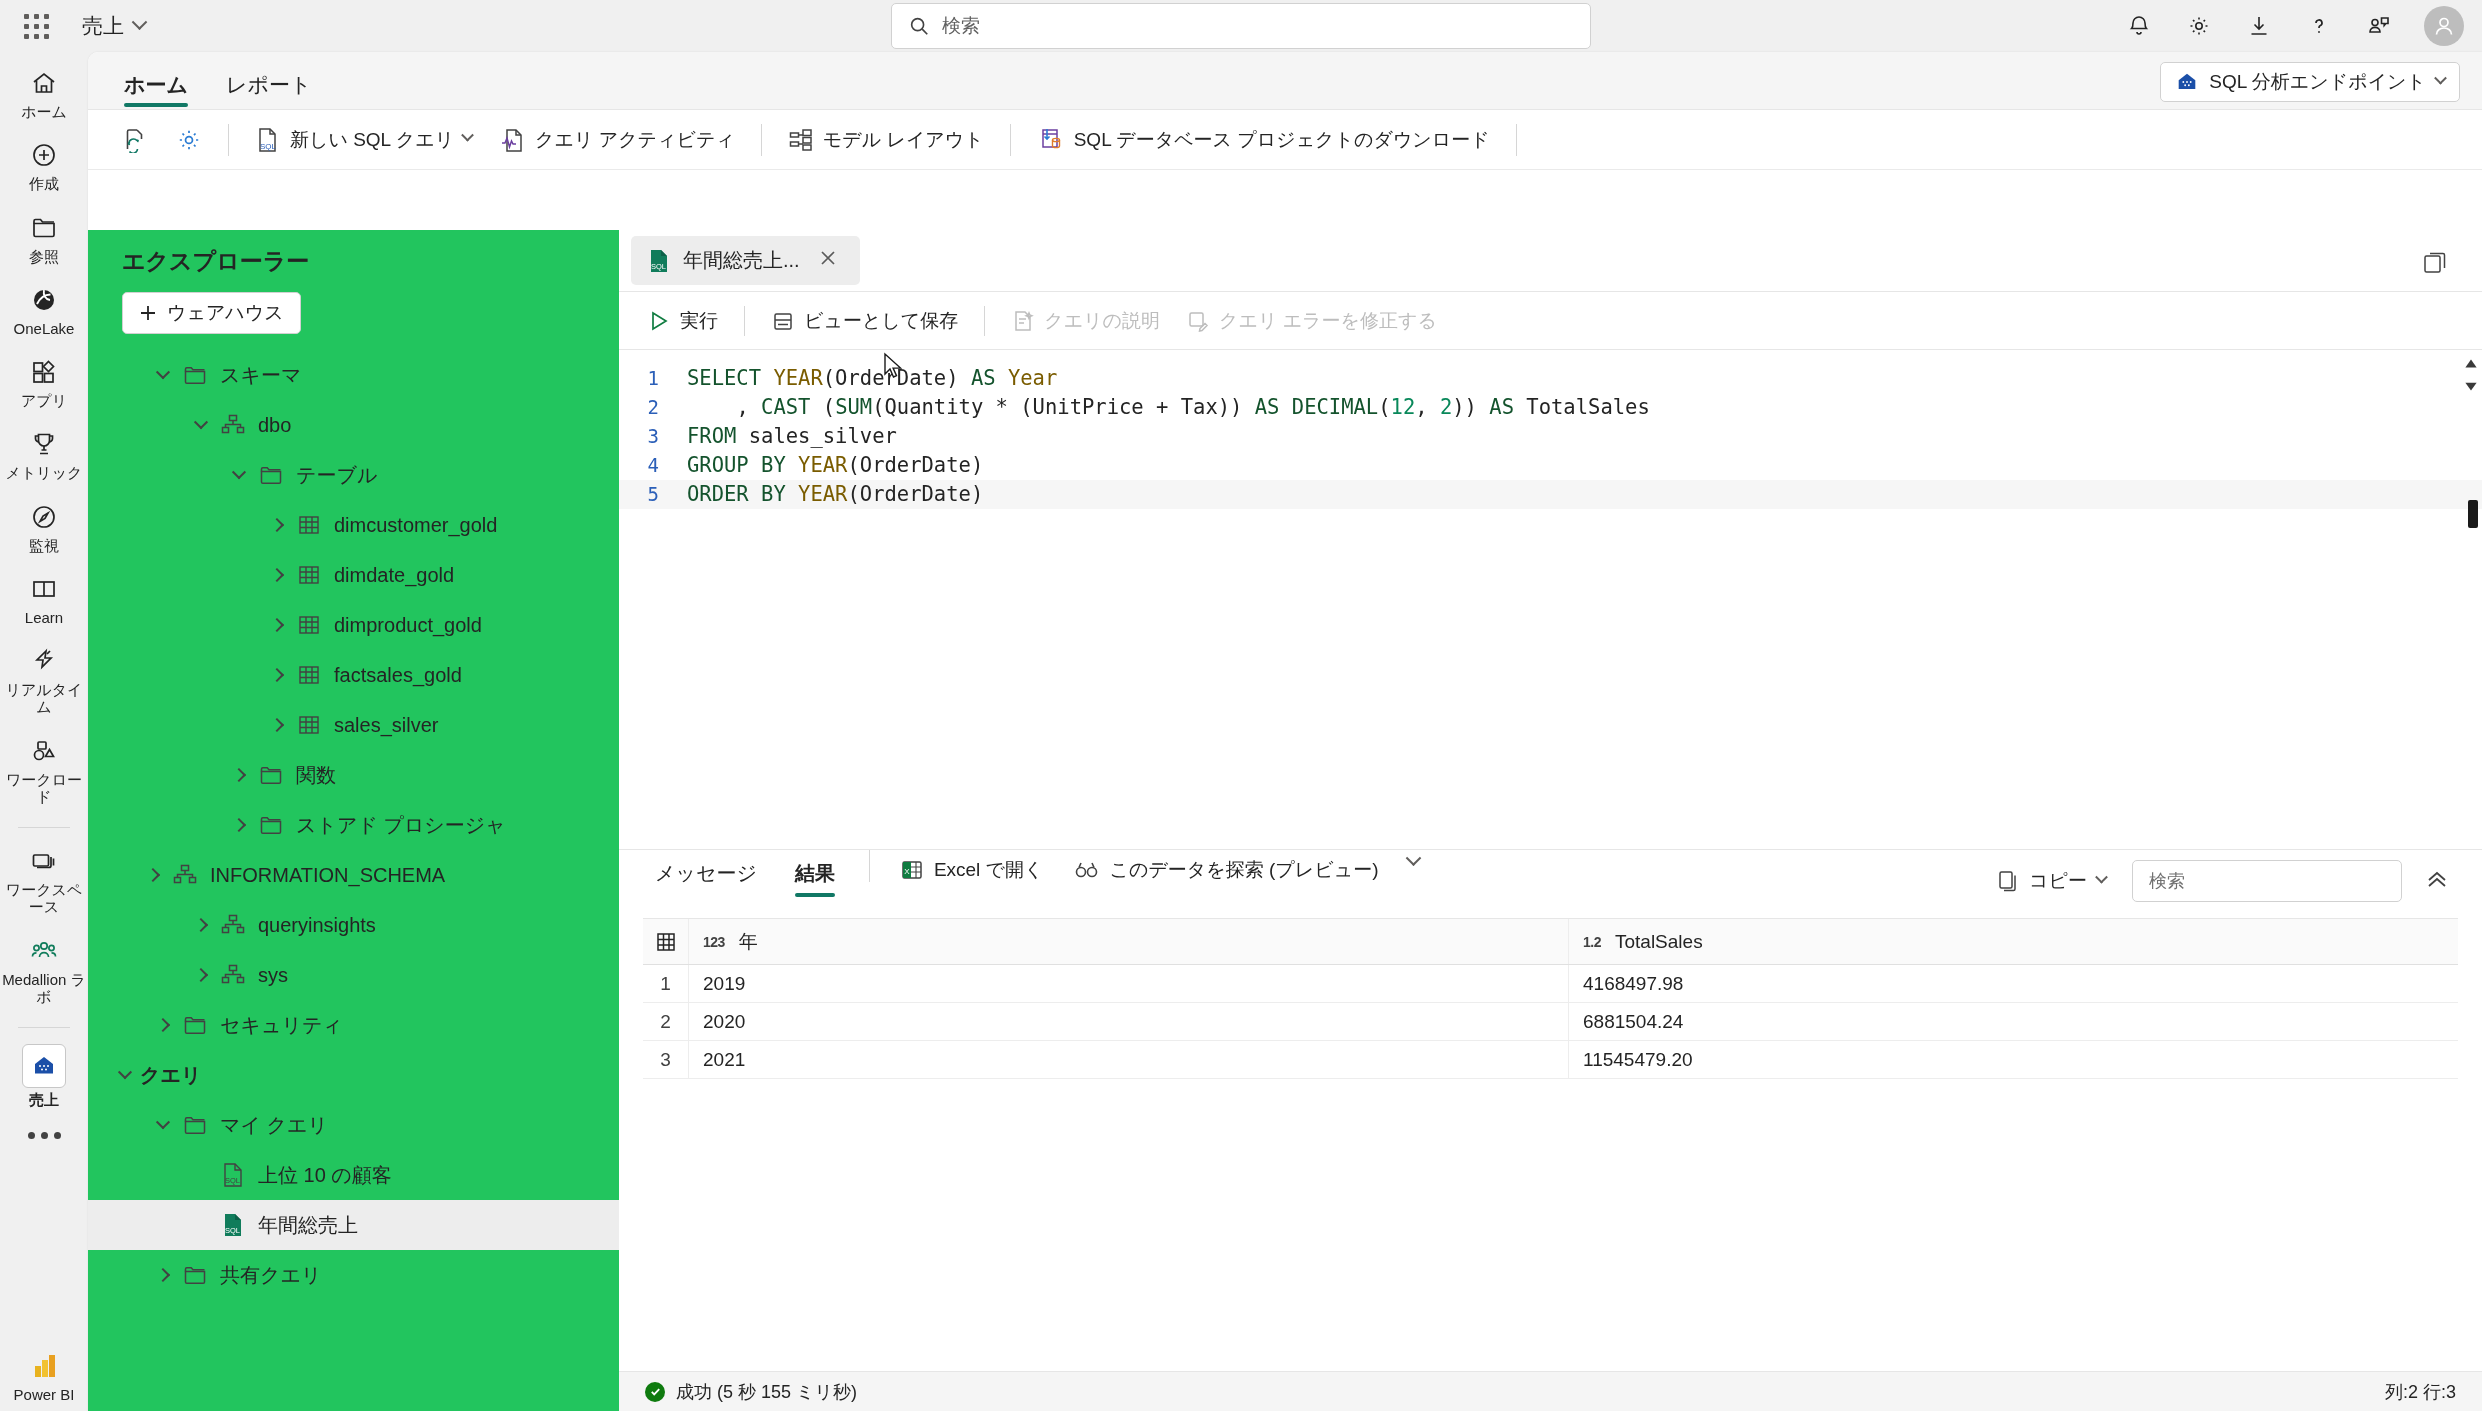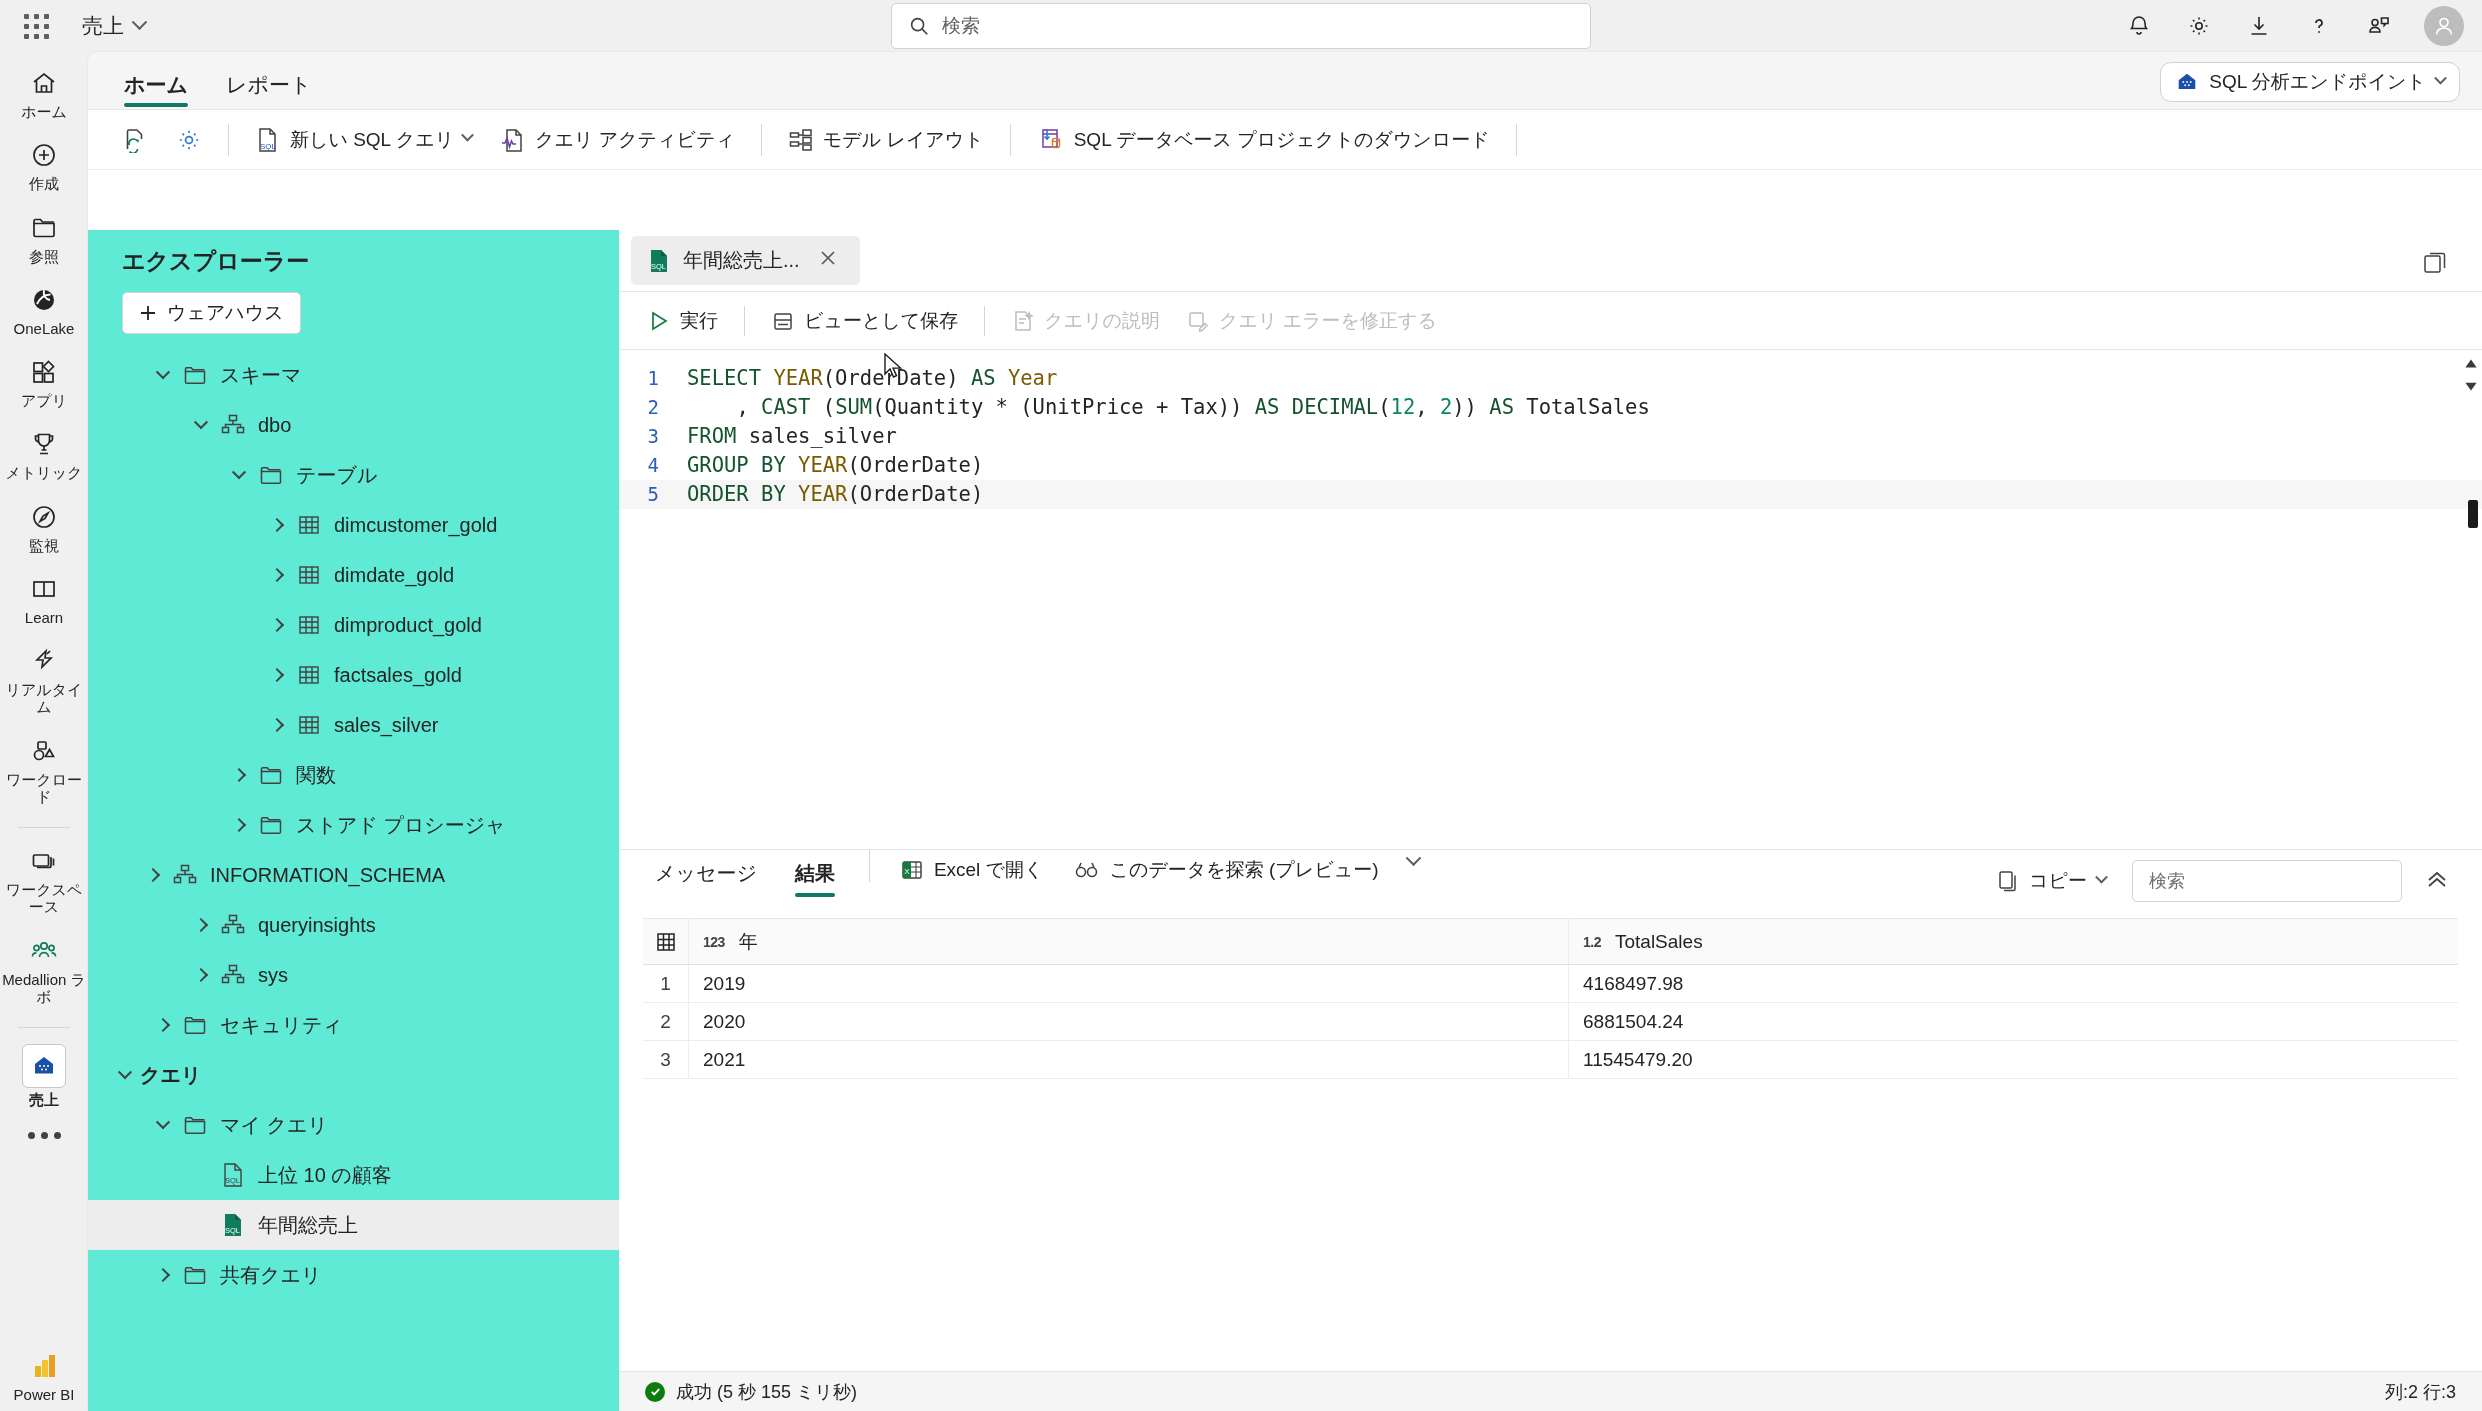--- a/index.html
+++ b/index.html
@@ -84,37 +84,37 @@
     position: relative;
   }
   .ribtab { font-size: 21px; padding: 8px 14px 10px; cursor: pointer; color: #242424; position: relative;}
   .ribtab.active { font-weight: 700; }
   .ribtab.active::after {
     content:''; position:absolute; left: 14px; right: 14px; bottom: 2px;
     height: 4px; background: #117865; border-radius: 2px;
   }
   .endpoint-pill {
     position: absolute; right: 22px; top: 10px; height: 40px;
-    border: 1px solid #d1d1d1; border-radius: 11px; background: #fff;
+    border: 1px solid #d1d1d1; border-radius: 5px; background: #fff;
     display:flex; align-items:center; gap: 10px; padding: 0 14px; cursor: pointer;
     font-size: 19px;
   }
 
   .toolbar {
     height: 60px; background: #fff; display:flex; align-items:center;
     padding-left: 22px; gap: 4px; border-bottom: 1px solid #eaeaea;
   }
   .tbtn { display:flex; align-items:center; gap: 9px; padding: 7px 12px;
     border-radius: 4px; cursor: pointer; font-size: 19px; color: #242424; white-space: nowrap;}
   .tsep { width: 1px; height: 32px; background: #d6d6d6; margin: 0 10px; }
 
   
   .explorer {
     position: absolute; left: 0; top: 178px; width: 594px; height: 1181px;
-    background: #5eead4; border-right: 1px solid #e6e6e6;
+    background: #22c55e; border-right: 1px solid #e6e6e6;
   }
   .exp-head { display:flex; align-items:center; justify-content: space-between;
     padding: 14px 22px 6px 34px; }
   .exp-title { font-size: 23px; font-weight: 700; }
   .collapse-btn { cursor:pointer; padding: 4px 8px; border-radius:4px; }
   .exp-actions { display:flex; align-items:flex-start; justify-content: space-between;
     padding: 8px 26px 10px 34px; }
   .wh-btn { display:flex; align-items:center; gap: 10px; border:1px solid #d1d1d1;
     border-radius: 5px; padding: 7px 16px; font-size: 19px; cursor:pointer; background:#fff;}
   .srch-ico-btn { cursor:pointer; padding:6px; border-radius: 4px; }

